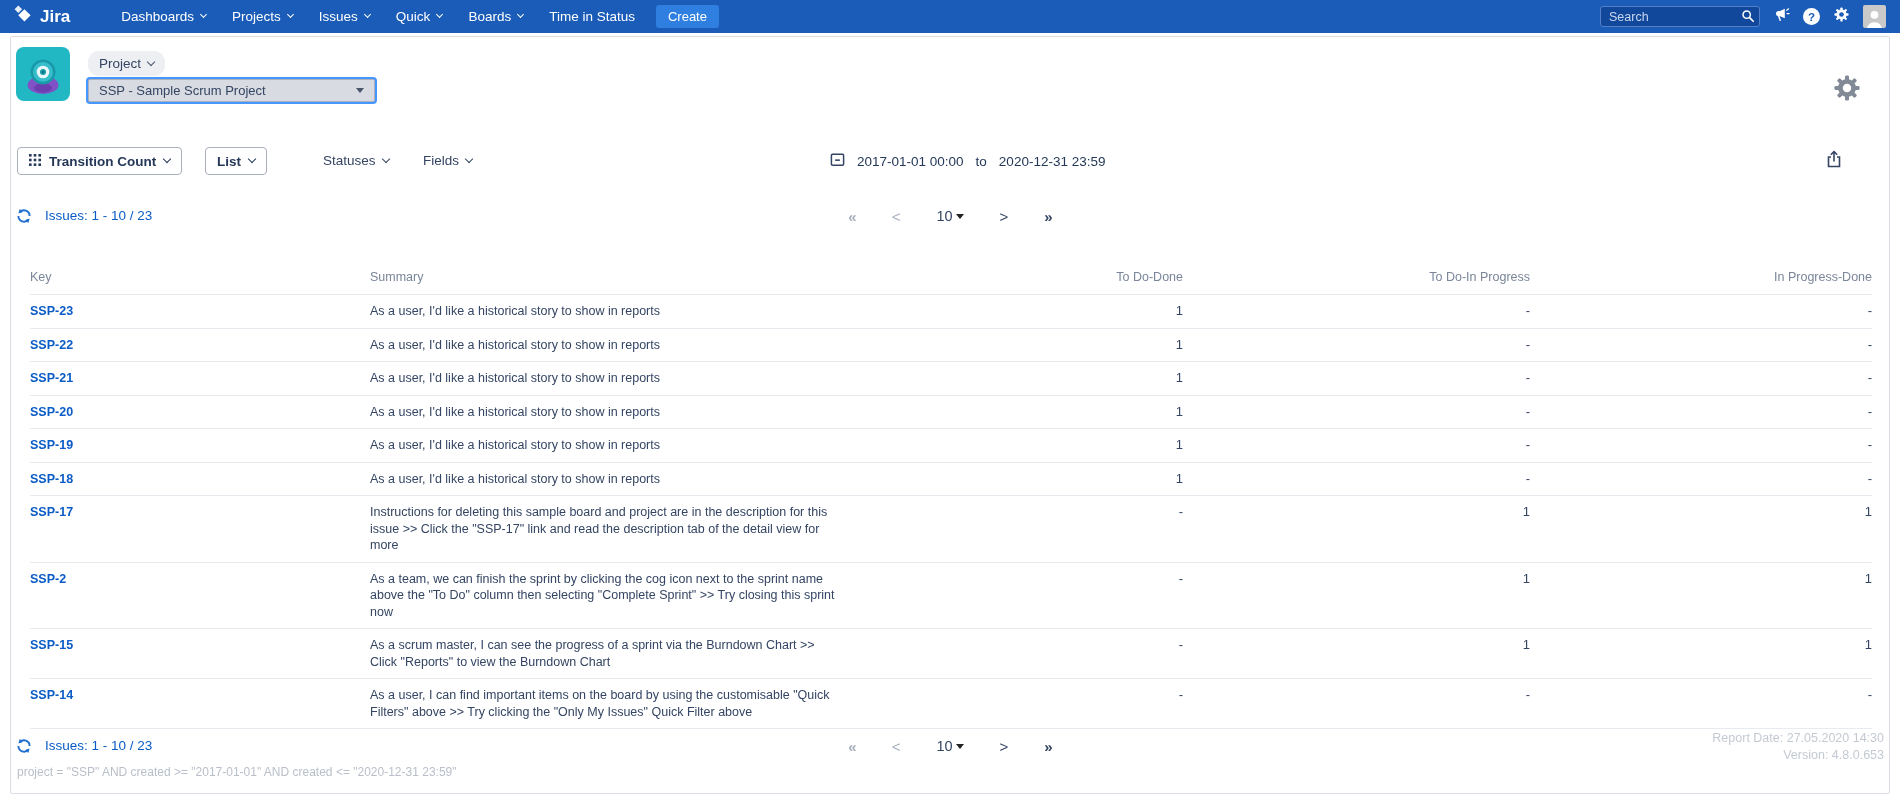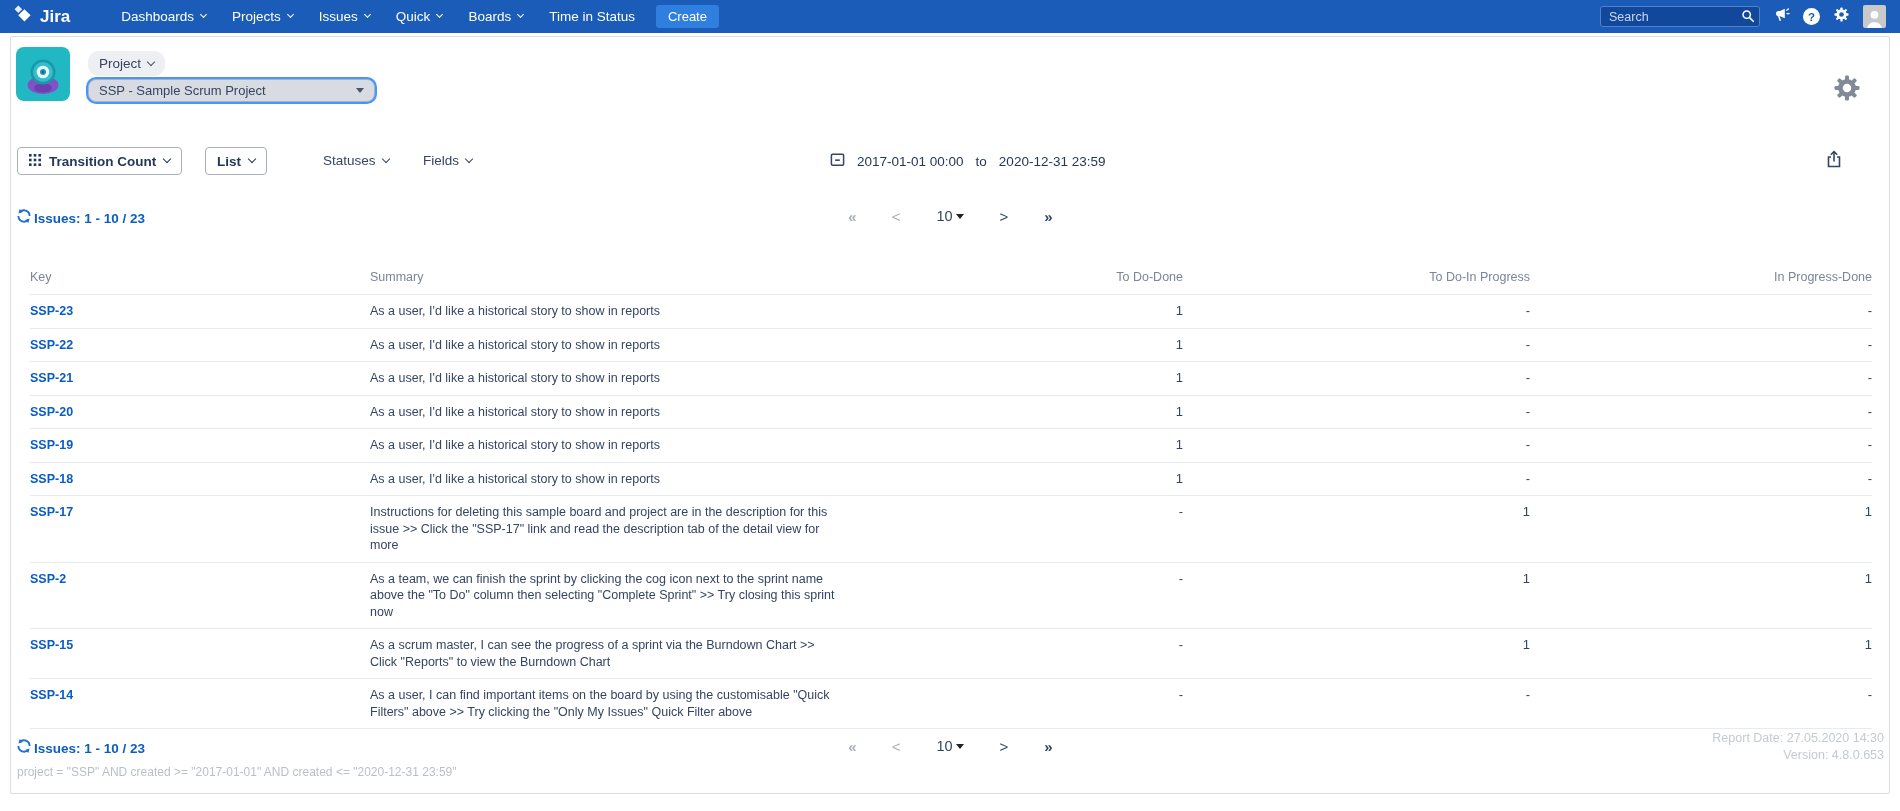--- a/index.html
+++ b/index.html
@@ -35,36 +35,36 @@
   .avatar{width:23px;height:23px;background:#C9C9C9;border-radius:2px;overflow:hidden;display:flex;align-items:flex-end;justify-content:center;cursor:pointer;}
 
   
   .frame{position:absolute;left:10px;top:36px;width:1880px;height:758px;border:1px solid var(--border);border-radius:2px;background:#fff;}
 
   
   .proj-avatar{position:absolute;left:16px;top:47px;width:54px;height:54px;border-radius:8px;overflow:hidden;cursor:pointer;}
   .proj-btn{position:absolute;left:88px;top:51px;height:25px;display:flex;align-items:center;background:var(--btn-grey);
        border:none;border-radius:11px;padding:0 11px;font-family:inherit;font-size:13.5px;color:var(--text);cursor:pointer;}
   .proj-select{position:absolute;left:88px;top:79px;width:287px;height:23px;background:var(--select-bg);
-       border:1px solid #ABB2BE;border-radius:8px;box-shadow:0 0 0 2px rgba(38,132,255,.85);
+       border:1px solid #ABB2BE;border-radius:2px;box-shadow:0 0 0 2px rgba(38,132,255,.85);
        display:flex;align-items:center;padding:0 10px;font-size:13px;color:var(--text);cursor:pointer;}
   .tri{width:0;height:0;border-left:4px solid transparent;border-right:4px solid transparent;border-top:5px solid #49556B;margin-left:auto;}
   .gear-big{position:absolute;left:1832px;top:73px;cursor:pointer;}
 
   
   .tool-btn{position:absolute;top:147px;height:28px;display:flex;align-items:center;gap:8px;background:#fff;
        border:1px solid var(--btn-border);border-radius:4px;padding:0 11px;font-family:inherit;
        font-size:13.5px;font-weight:700;color:var(--text-dark);cursor:pointer;}
   .tool-link{position:absolute;top:153px;display:flex;align-items:center;font-size:13.5px;color:var(--text);cursor:pointer;margin-left:45px;}
   .date-group{position:absolute;left:830px;top:152px;display:flex;align-items:center;gap:12px;font-size:13.5px;color:var(--text-dark);}
   .date-val{cursor:pointer;}
   .export-btn{position:absolute;left:1826px;top:150px;cursor:pointer;}
 
   
-  .issues-bar{position:absolute;left:16px;display:flex;align-items:center;gap:2px;font-weight:bold;}
+  .issues-bar{position:absolute;left:16px;display:flex;gap:13px;}
   .issues-label{font-size:13.5px;color:var(--link);}
   .pagination{position:absolute;left:0;width:1900px;display:flex;justify-content:center;align-items:center;gap:36px;}
   .pg{font-size:15px;color:var(--text);cursor:pointer;line-height:1;}
   .pg.dis{color:var(--disabled);}
   .pg.big{font-weight:700;letter-spacing:-1px;}
   .pg-size{display:flex;align-items:center;gap:3px;cursor:pointer;}
   .pg-size .num{font-size:14.5px;color:var(--text);}
   .pg-size .tri{border-top-color:#222;}
 
   

